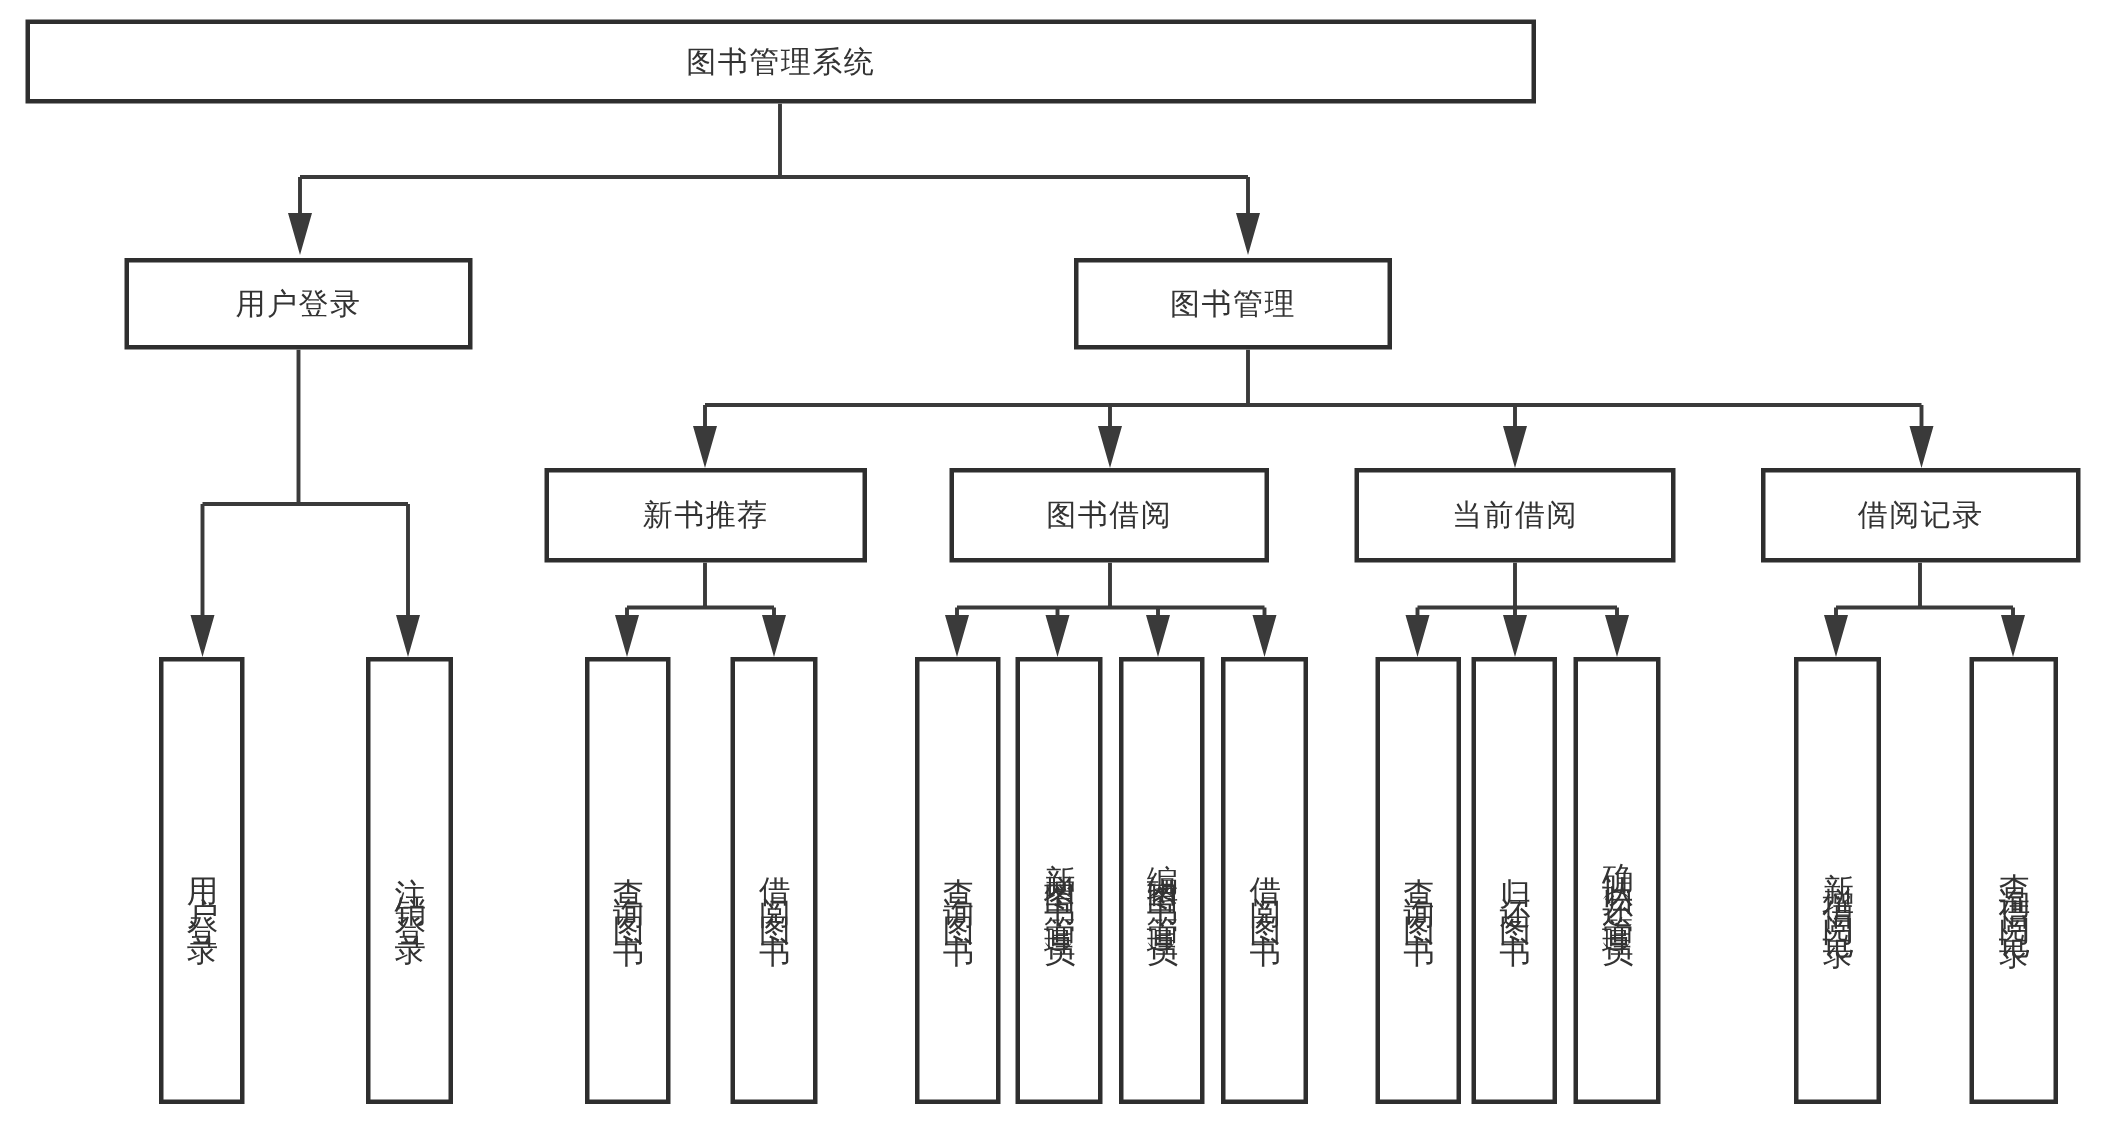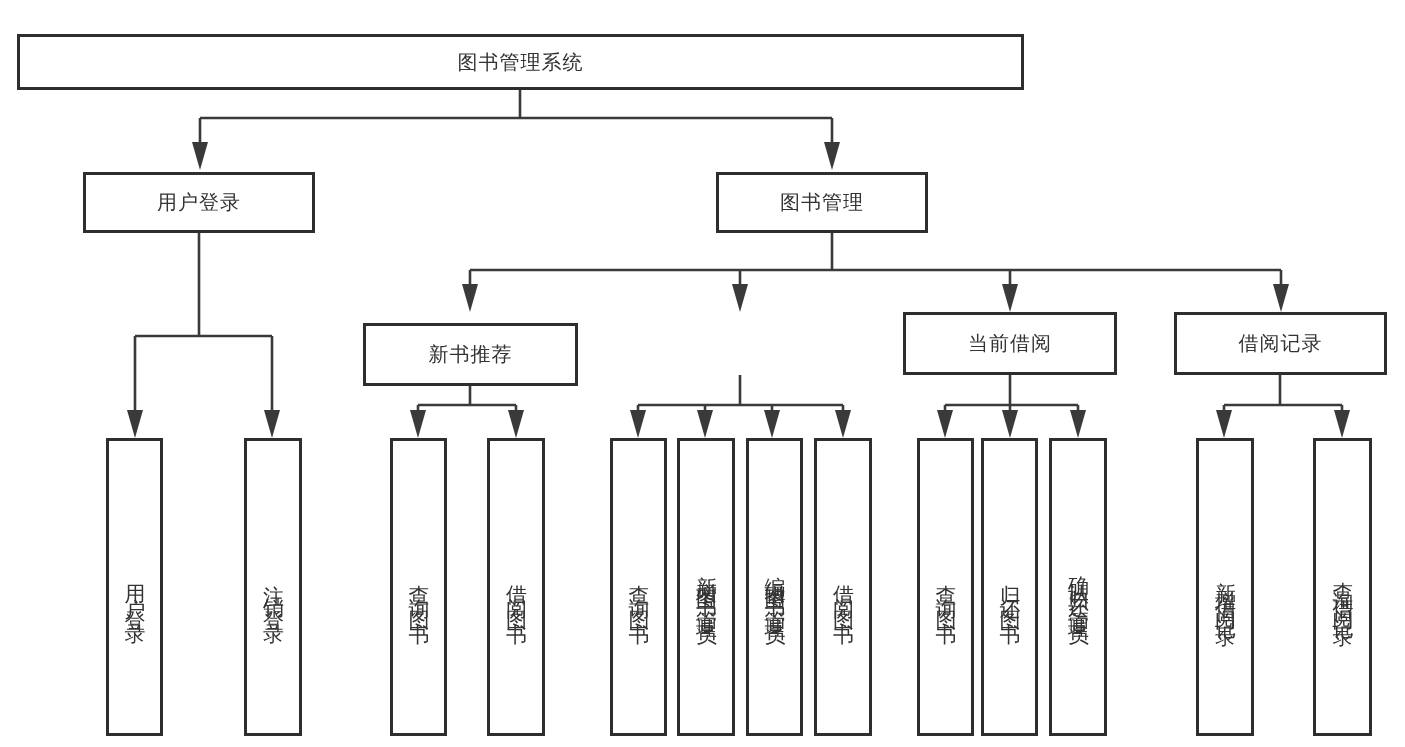--- a/index.html
+++ b/index.html
@@ -40,33 +40,36 @@
 </head>
 <body>
 
 <div class="stage">
 
   <svg class="connectors" width="1405" height="747" aria-hidden="true">
     <path class="wire" d="M520 69 V118 M200 118 H832 M200 118 V144 M832 118 V144 M199 233 V336 M135 336 H272 M135 336 V412 M272 336 V412 M832 233 V270 M470 270 H1281 M470 270 V286 M740 270 V286 M1010 270 V286 M1281 270 V286 M470 375 V405 M418 405 H516 M418 405 V412 M516 405 V412 M740 375 V405 M638 405 H843 M638 405 V412 M705 405 V412 M772 405 V412 M843 405 V412 M1010 375 V405 M945 405 H1078 M945 405 V412 M1010 405 V412 M1078 405 V412 M1280 375 V405 M1224 405 H1342 M1224 405 V412 M1342 405 V412"></path>
     <path class="head" d="M200 170 L192 142 L208 142 Z M832 170 L824 142 L840 142 Z M135 438 L127 410 L143 410 Z M272 438 L264 410 L280 410 Z M470 312 L462 284 L478 284 Z M740 312 L732 284 L748 284 Z M1010 312 L1002 284 L1018 284 Z M1281 312 L1273 284 L1289 284 Z M418 438 L410 410 L426 410 Z M516 438 L508 410 L524 410 Z M638 438 L630 410 L646 410 Z M705 438 L697 410 L713 410 Z M772 438 L764 410 L780 410 Z M843 438 L835 410 L851 410 Z M945 438 L937 410 L953 410 Z M1010 438 L1002 410 L1018 410 Z M1078 438 L1070 410 L1086 410 Z M1224 438 L1216 410 L1232 410 Z M1342 438 L1334 410 L1350 410 Z"></path>
   </svg>
 
-  <div class="node hbox" style="left:17px;top:13px;width:1007px;height:56px;margin-top:21px;">
+  <div class="node hbox" style="left:17px;top:13px;width:1007px;height:56px;">
     <span>图书管理系统</span>
   </div>
 
   <div class="node hbox" style="left:83px;top:172px;width:232px;height:61px;">
     <span>用户登录</span>
   </div>
   <div class="node hbox" style="left:716px;top:172px;width:212px;height:61px;">
     <span>图书管理</span>
   </div>
 
-  <div class="node hbox" style="left:363px;top:323px;width:215px;height:63px;">
+  <div class="node hbox" style="left:363px;top:312px;width:215px;height:63px;">
     <span>新书推荐</span>
+  </div>
+  <div class="node hbox" style="left:633px;top:312px;width:213px;height:63px;">
+    <span>图书借阅</span>
   </div>
   <div class="node hbox" style="left:903px;top:312px;width:214px;height:63px;text-align:right;">
     <span>当前借阅</span>
   </div>
   <div class="node hbox" style="left:1174px;top:312px;width:213px;height:63px;">
     <span>借阅记录</span>
   </div>
 
   <div class="node vbox sp4" style="left:106px;top:438px;width:57px;height:298px;">
     <span>用户登录</span>

